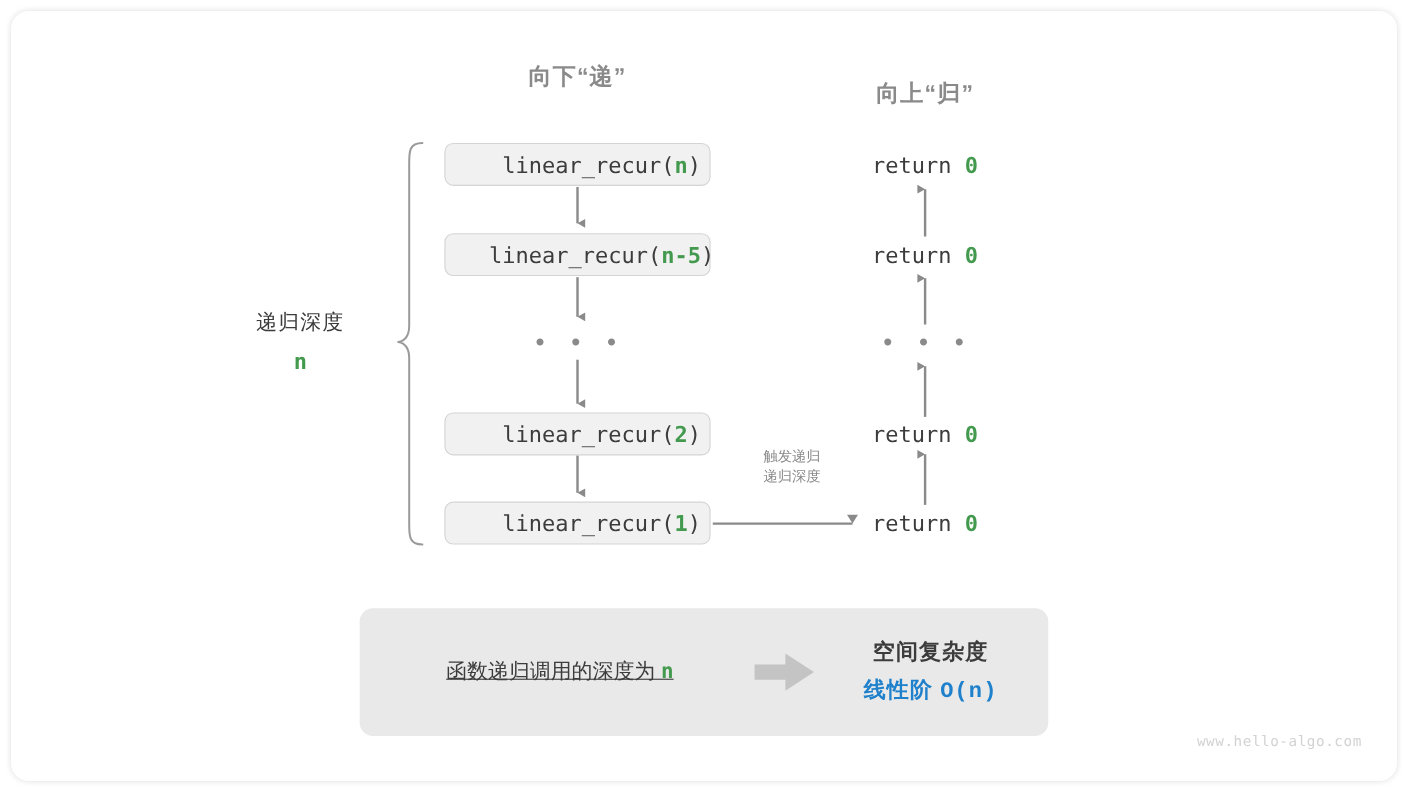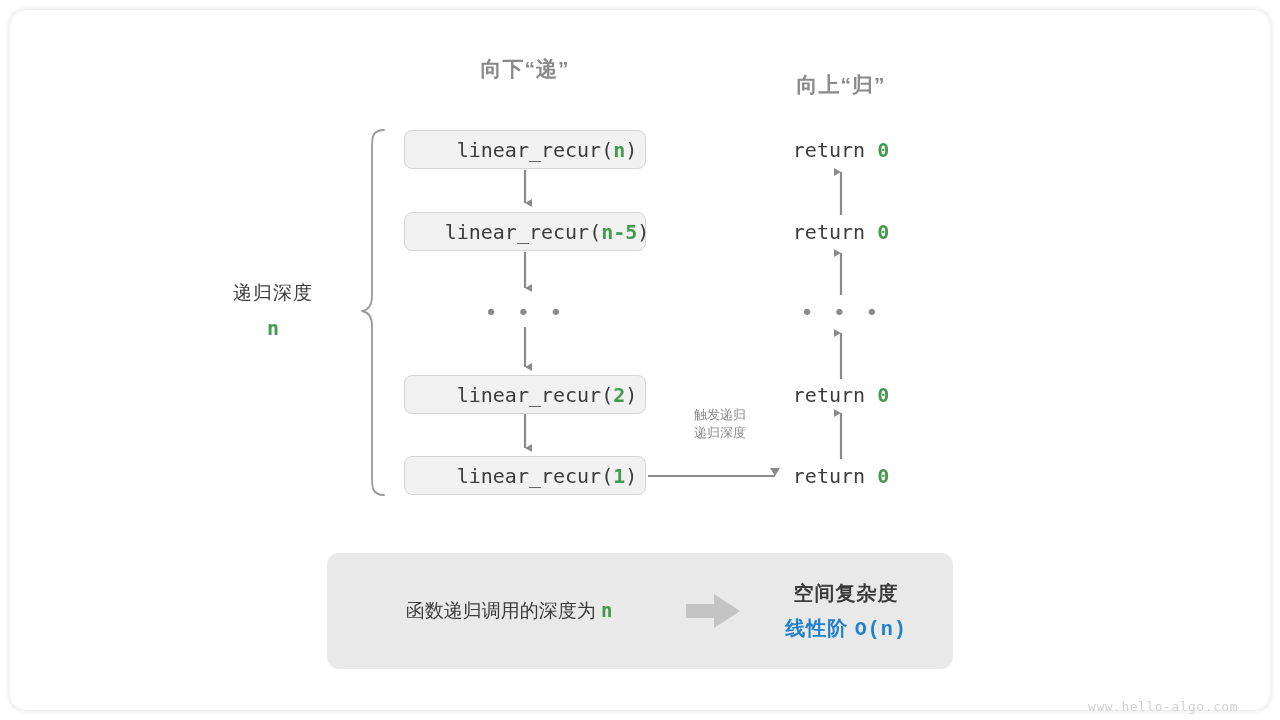--- a/index.html
+++ b/index.html
@@ -131,20 +131,21 @@
   }
   .summary-left {
     width: 350px;
     padding-left: 14px;
     box-sizing: border-box;
     text-align: center;
     font-size: 19px;
     color: #3c3c3c;
     line-height: 1.75;
     white-space: nowrap;
+    text-decoration: underline;
   }
   .summary-left .g {
     font-family: "DejaVu Sans Mono", monospace;
     font-weight: bold;
     color: #439a4e;
   }
   .summary-left .mono {
     font-family: "DejaVu Sans Mono", monospace;
   }
   .summary-arrow {
@@ -177,21 +178,21 @@
   }
   .summary-right .value .mono {
     font-family: Liberation Mono, monospace;
     margin-top: 12px;
   }
 
   
   .watermark {
     position: absolute;
     right: 42px;
-    bottom: 6px;
+    bottom: 38px;
     font-family: "DejaVu Sans Mono", monospace;
     font-size: 13px;
     color: #d2d2d2;
     letter-spacing: 0.5px;
     white-space: nowrap;
   }
 
   svg.overlay {
     position: absolute;
     left: 0; top: 0;

